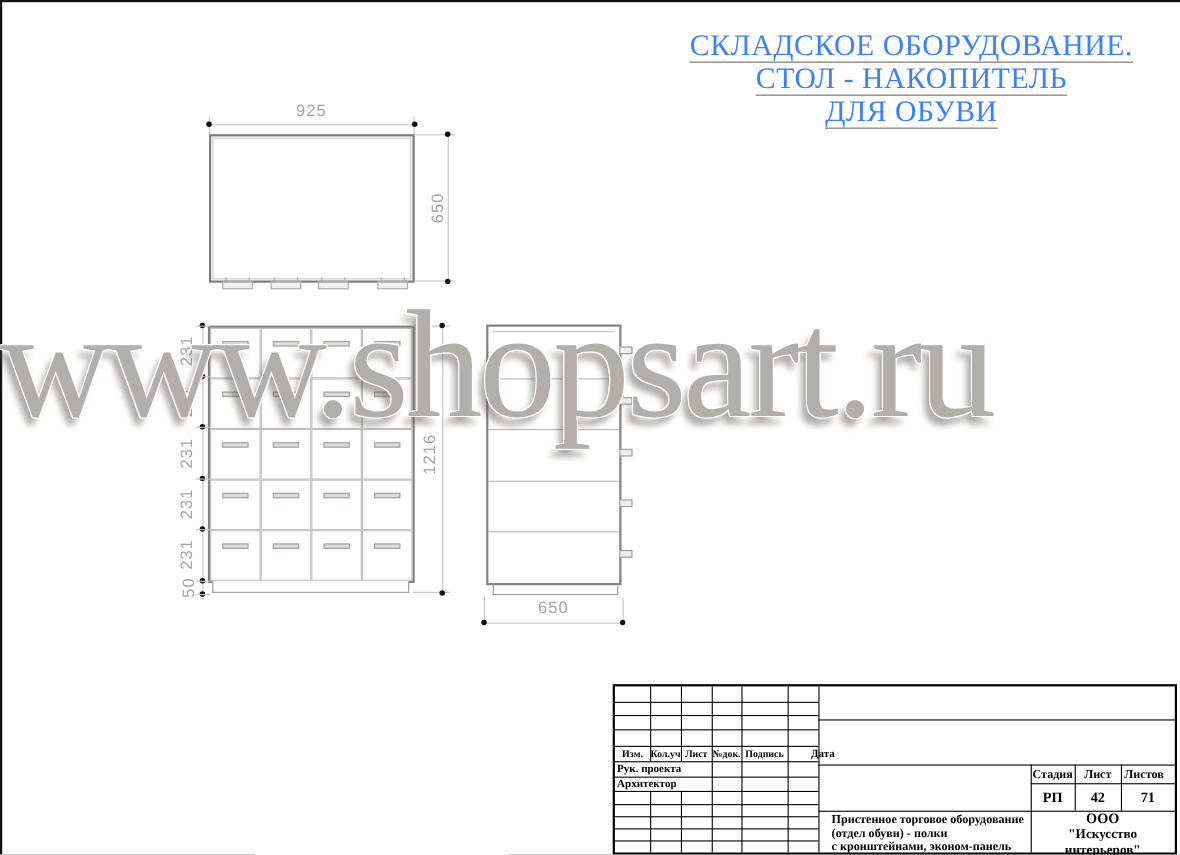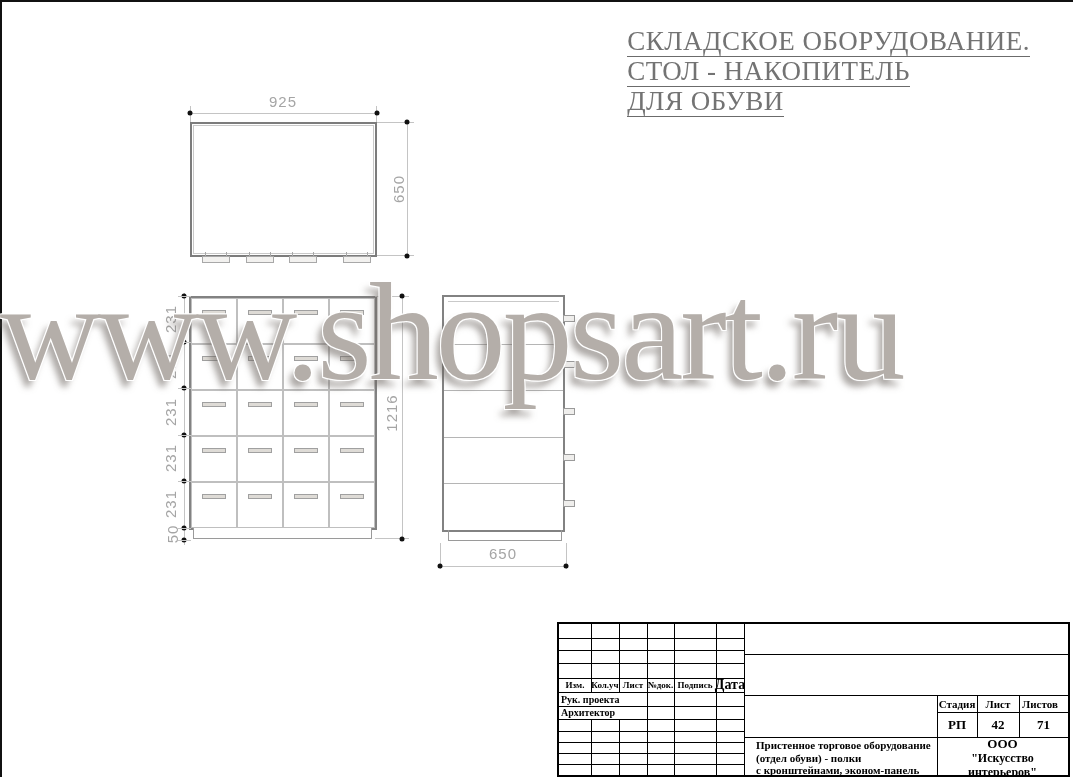--- a/index.html
+++ b/index.html
@@ -2,22 +2,22 @@
 <html><head>
 <meta charset="utf-8">
 <style>
   html,body{margin:0;padding:0;background:#888;}
   .sheet{
     position:relative;width:1073px;height:777px;background:#ffffff;
     font-family:"Liberation Serif",serif;overflow:hidden;
   }
   .frame{position:absolute;background:#111;}
   
-  .doc-title{position:absolute;top:27px;right:43px;text-align:left;
-    font-size:27px;line-height:28px;color:#737373;letter-spacing:.5px;}
+  .doc-title{position:absolute;top:27px;right:43px;text-align:center;
+    font-size:27px;line-height:28px;color:#3b82f6;letter-spacing:.5px;}
   .doc-title .tl{display:block;margin-bottom:0;}
   .doc-title .tl span{display:inline-block;border-bottom:1px solid #6b6b6b;padding-bottom:1px;}
   
   .line{position:absolute;background:#c4c4c4;}
   .dot{position:absolute;width:5px;height:5px;border-radius:50%;background:#111;transform:translate(-50%,-50%);}
   .dimtxt{position:absolute;font-family:"Liberation Sans",sans-serif;color:#a5a5a5;
     font-size:15px;letter-spacing:1px;white-space:nowrap;transform:translate(-50%,-50%);}
   .dimtxt.rot{transform:translate(-50%,-50%) rotate(-90deg);}
   
   .tv-rect{position:absolute;left:190px;top:122px;width:183px;height:131px;border:2px solid #7c7c7c;}
@@ -253,21 +253,21 @@
     <div class="v" style="left:378px;top:71px;height:80px;"></div>
     <div class="v" style="left:418px;top:71px;height:42px;"></div>
     <div class="v" style="left:460px;top:71px;height:42px;"></div>
     <div class="h" style="left:378px;top:88px;width:131px;"></div>
 
     <div class="cell" style="left:0;top:54px;width:32px;height:14px;font-size:9px;">Изм.</div>
     <div class="cell" style="left:32px;top:54px;width:28px;height:14px;font-size:9px;">Кол.уч</div>
     <div class="cell" style="left:60px;top:54px;width:28px;height:14px;font-size:9px;">Лист</div>
     <div class="cell" style="left:88px;top:54px;width:27px;height:14px;font-size:9px;">№док.</div>
     <div class="cell" style="left:115px;top:54px;width:42px;height:14px;font-size:9px;">Подпись</div>
-    <div class="cell" style="left:157px;top:54px;width:28px;height:14px;font-size:14px;">Дата</div>
+    <div class="cell" style="left:175px;top:54px;width:28px;height:14px;font-size:10px;">Дата</div>
 
     <div class="cell left-label" style="left:0;top:68px;width:88px;height:14px;font-size:10px;">Рук. проекта</div>
     <div class="cell left-label" style="left:0;top:82px;width:88px;height:13px;font-size:10px;">Архитектор</div>
 
     <div class="cell" style="left:378px;top:71px;width:40px;height:17px;font-size:11px;">Стадия</div>
     <div class="cell" style="left:418px;top:71px;width:42px;height:17px;font-size:11px;">Лист</div>
     <div class="cell" style="left:460px;top:71px;width:42px;height:17px;font-size:11px;">Листов</div>
     <div class="cell" style="left:378px;top:88px;width:40px;height:25px;font-size:13px;">РП</div>
     <div class="cell" style="left:418px;top:88px;width:42px;height:25px;font-size:13px;">42</div>
     <div class="cell" style="left:460px;top:88px;width:49px;height:25px;font-size:13px;">71</div>

